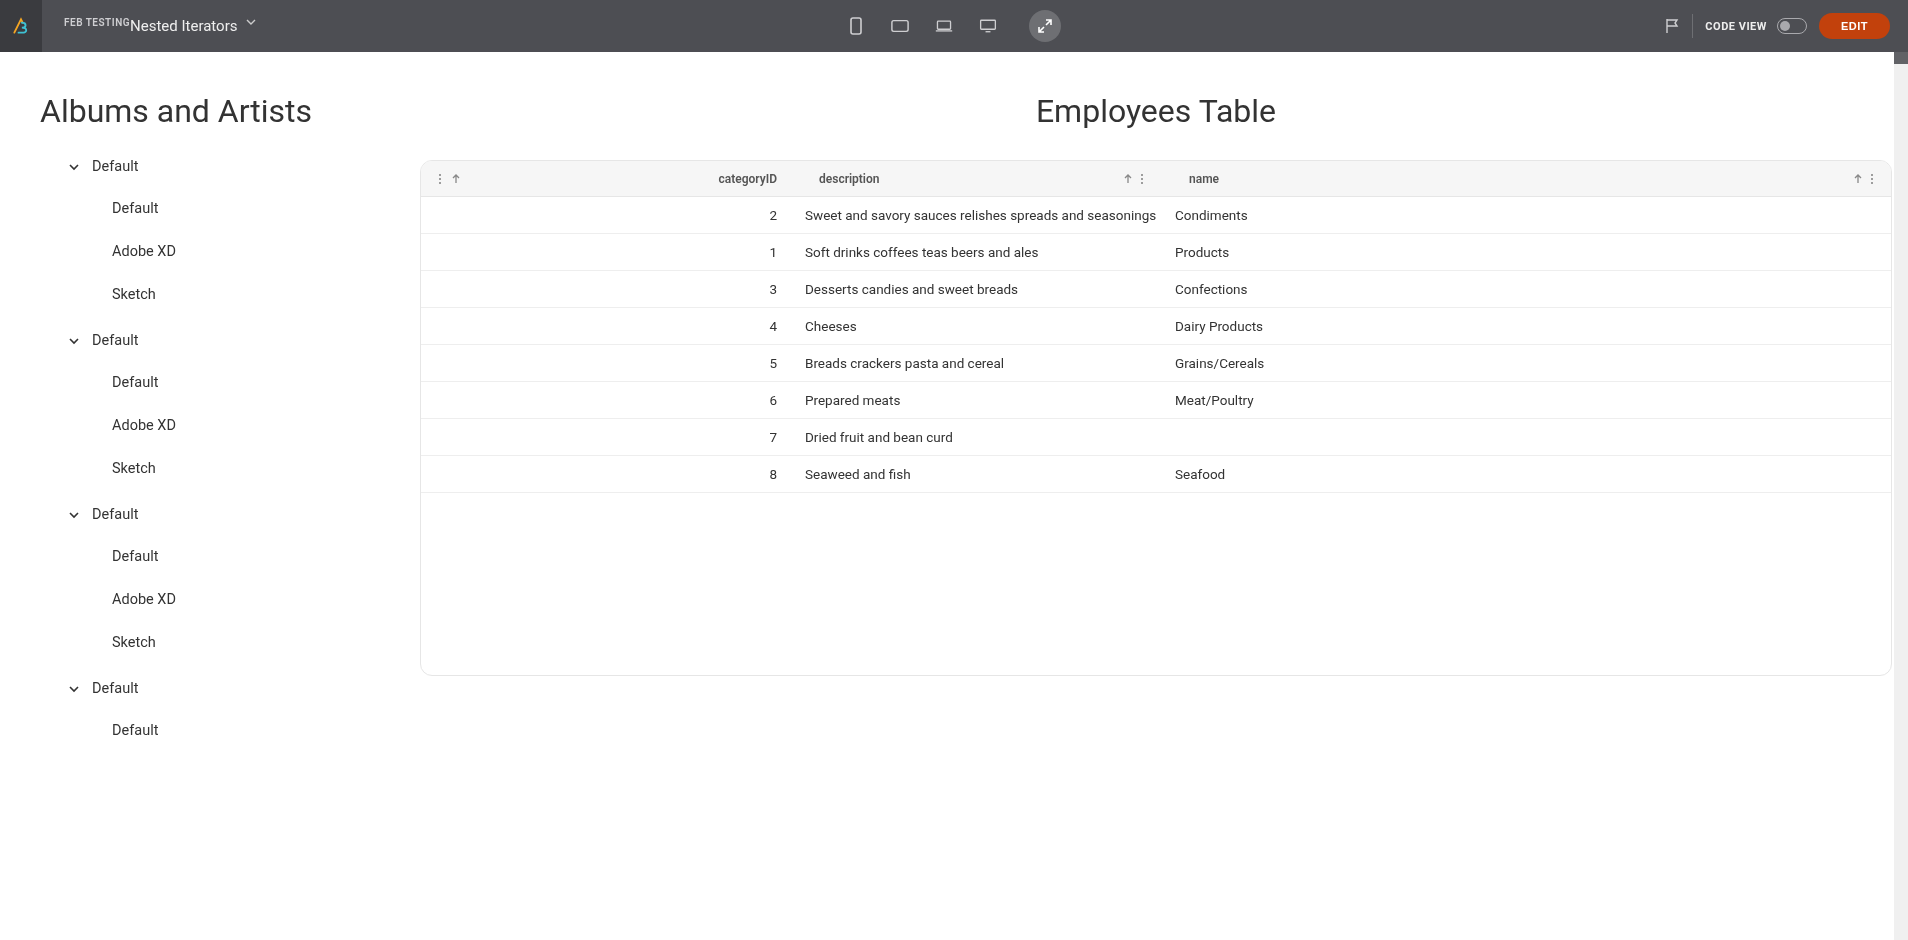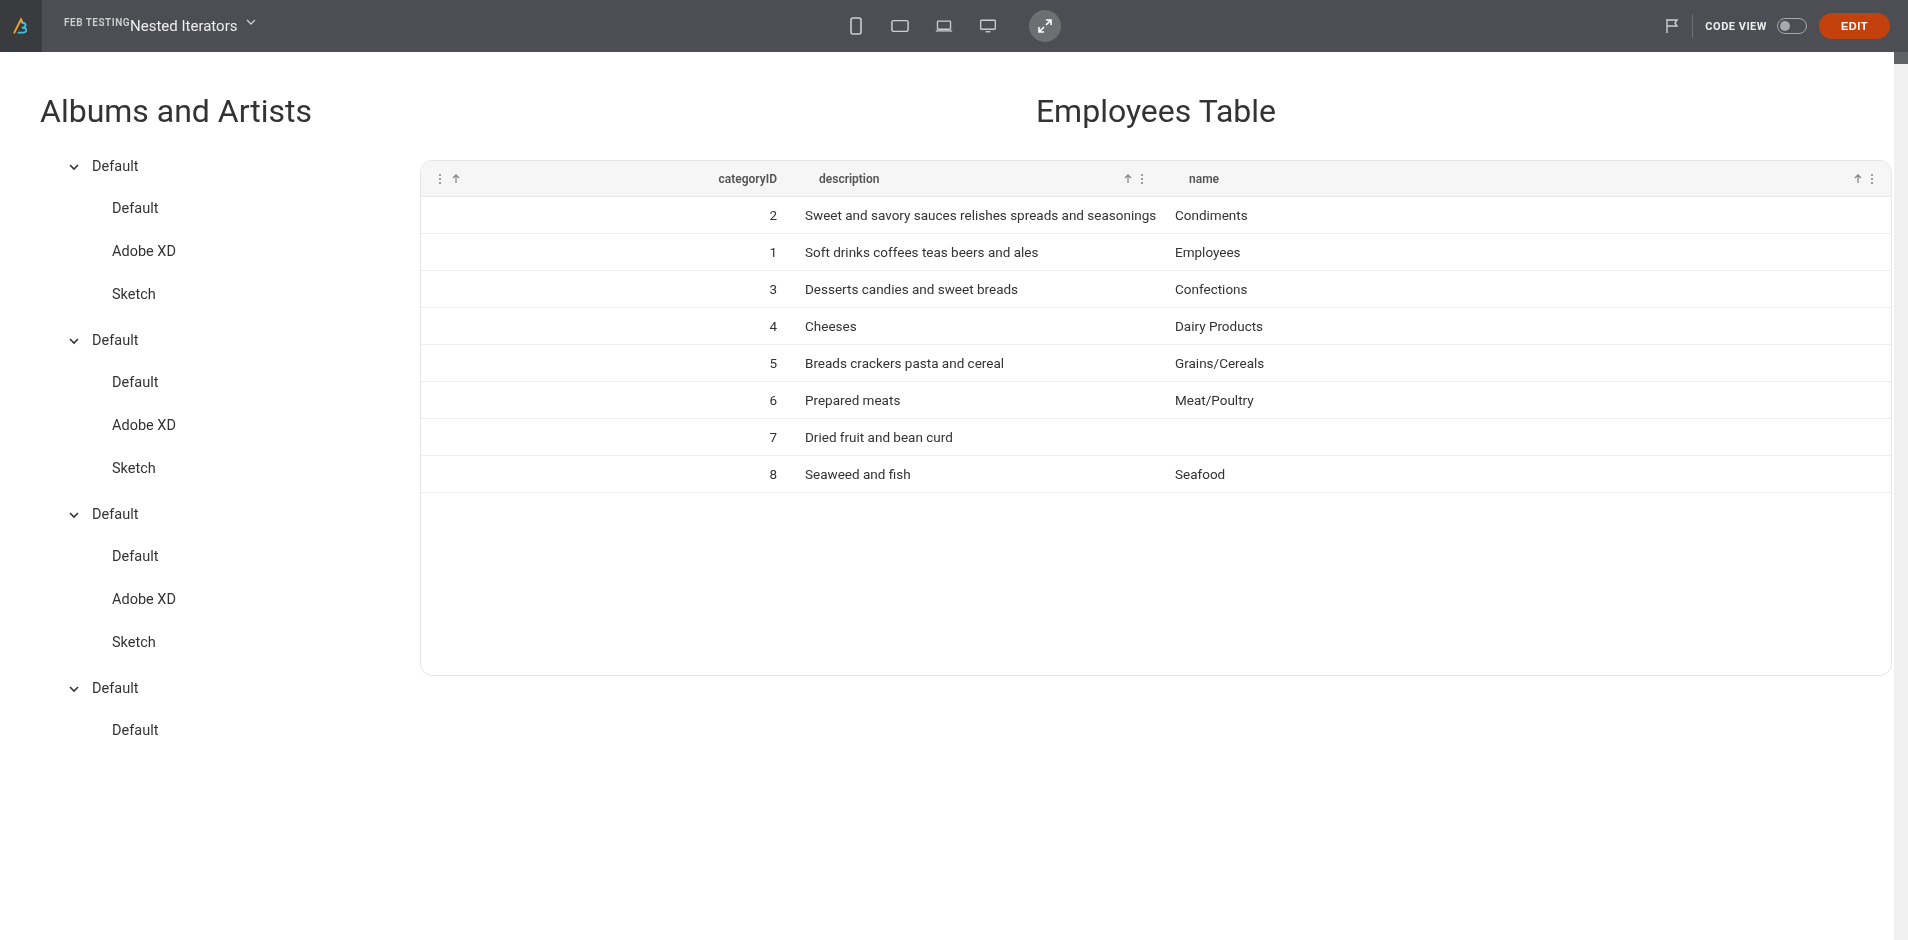--- a/index.html
+++ b/index.html
@@ -360,21 +360,21 @@
       </div>
       <div class="grid-body">
           <div class="grid-row">
             <div class="col-id">2</div>
             <div class="col-desc">Sweet and savory sauces relishes spreads and seasonings</div>
             <div class="col-name">Condiments</div>
           </div>
           <div class="grid-row">
             <div class="col-id">1</div>
             <div class="col-desc">Soft drinks coffees teas beers and ales</div>
-            <div class="col-name">Employees</div>
+            <div class="col-name">Products</div>
           </div>
           <div class="grid-row">
             <div class="col-id">3</div>
             <div class="col-desc">Desserts candies and sweet breads</div>
             <div class="col-name">Confections</div>
           </div>
           <div class="grid-row">
             <div class="col-id">4</div>
             <div class="col-desc">Cheeses</div>
             <div class="col-name">Dairy Products</div>

